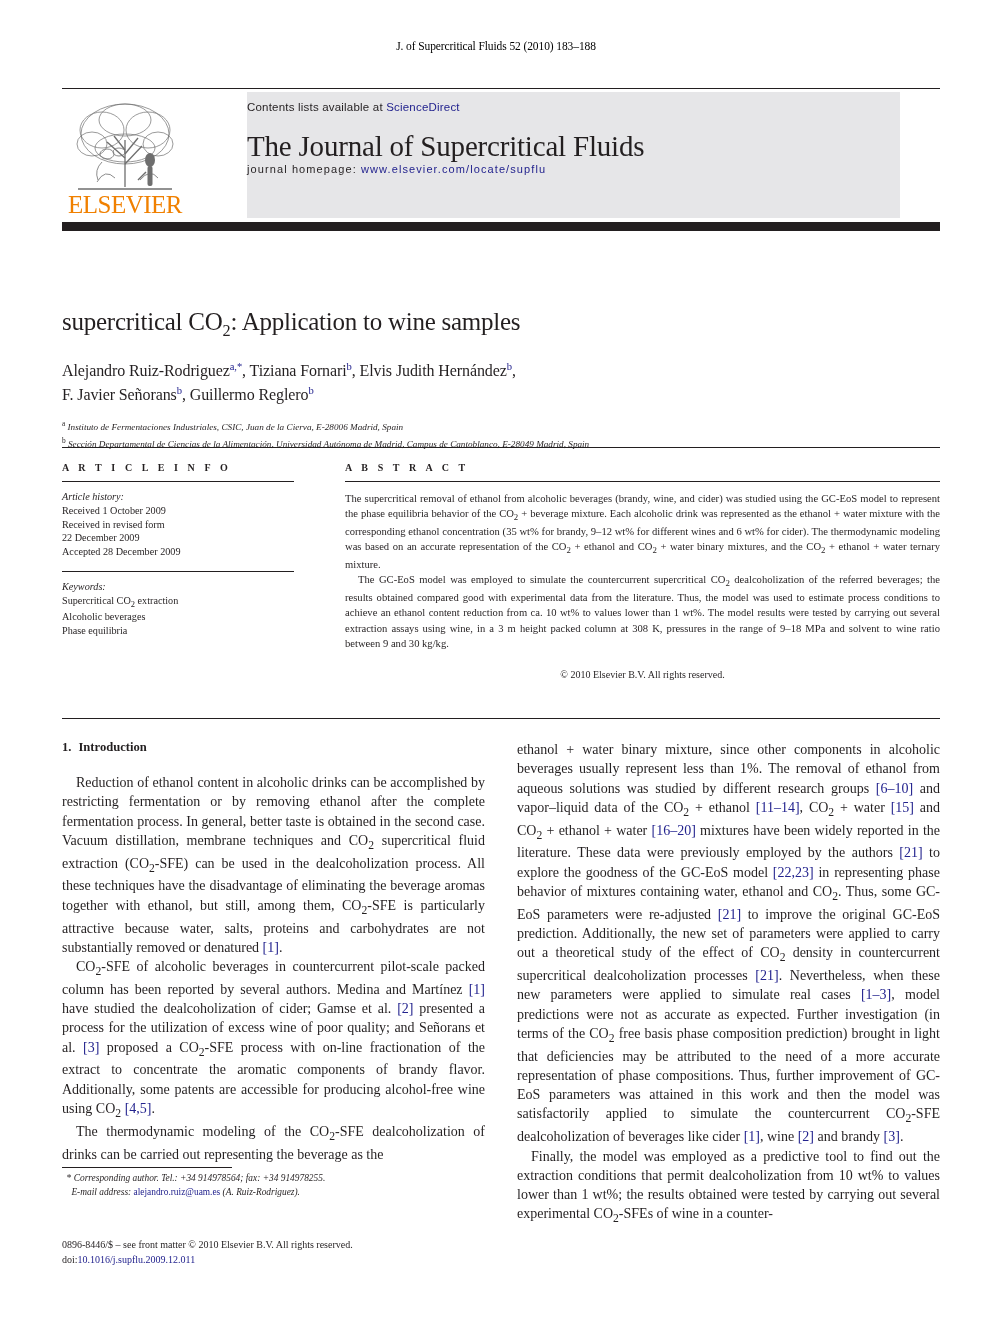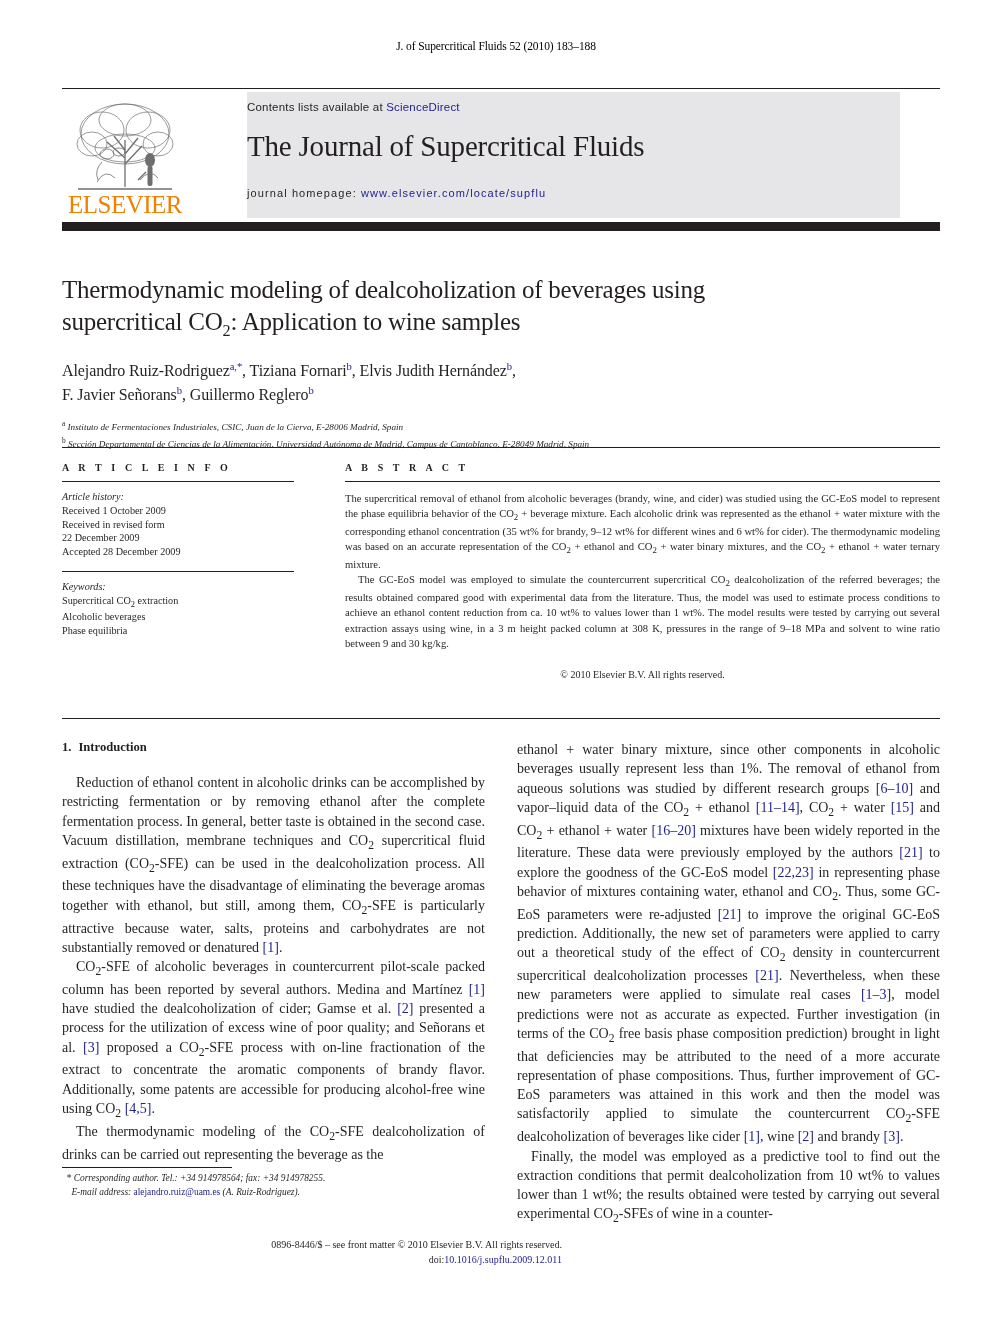--- a/index.html
+++ b/index.html
@@ -66,21 +66,20 @@
   }
   .sd-link { color: #23238e; }
   .journal-title {
     margin-top: 17px;
     font-family: "Liberation Serif", serif;
     font-size: 29px;
     color: #231f20;
     letter-spacing: -0.2px;
   }
   .homepage-line {
-    margin-top: 24px;
     font-family: "Liberation Sans", sans-serif;
     font-size: 11px;
     letter-spacing: 1.1px;
     color: #231f20;
   }
   .homepage-url { color: #23238e; }
   .cover-thumb {
     position: absolute;
     left: 784px; top: 0;
     width: 94px; height: 126px;
@@ -311,21 +310,20 @@
   }
   .footnote .star { font-style: normal; }
   .mail-link { color: #23238e; font-style: normal; }
   .imprint {
     position: absolute;
     left: 62px; top: 1238px;
     width: 500px;
     font-size: 10px;
     line-height: 1.45;
     color: #231f20;
-    text-align: right;
   }
   .doi-link { color: #23238e; }
 </style>
 </head>
 <body>
 
 <div class="page">
 
   <div class="running-head">J. of Supercritical Fluids 52 (2010) 183–188</div>
   <div class="rule-top"></div>
@@ -376,21 +374,21 @@
         <span>journal homepage: </span><a class="homepage-url">www.elsevier.com/locate/supflu</a>
       </div>
     </div>
 
   </div>
 
   <div class="dark-bar"></div>
 
   <div class="title-block">
     <div class="article-title">
-      <span>Thermodynamic modeling of dealcoholization of beverages using</span><br>
+      <br>
       <span>supercritical CO</span><sub>2</sub><span>: Application to wine samples</span>
     </div>
 
     <div class="authors">
       <span>Alejandro Ruiz-Rodriguez</span><sup>a,*</sup><span>, Tiziana Fornari</span><sup>b</sup><span>, Elvis Judith Hernández</span><sup>b</sup><span>,</span><br>
       <span>F. Javier Señorans</span><sup>b</sup><span>, Guillermo Reglero</span><sup>b</sup>
     </div>
 
     <div class="affiliations">
       <div>

